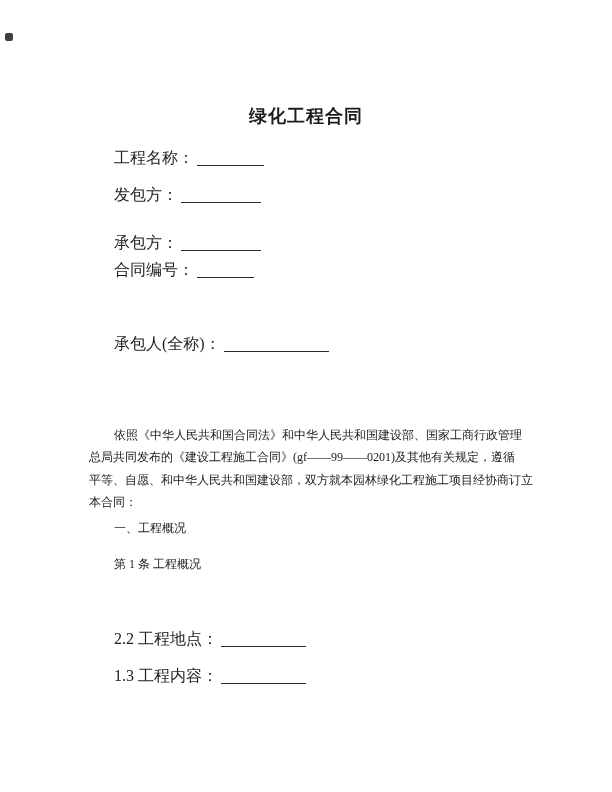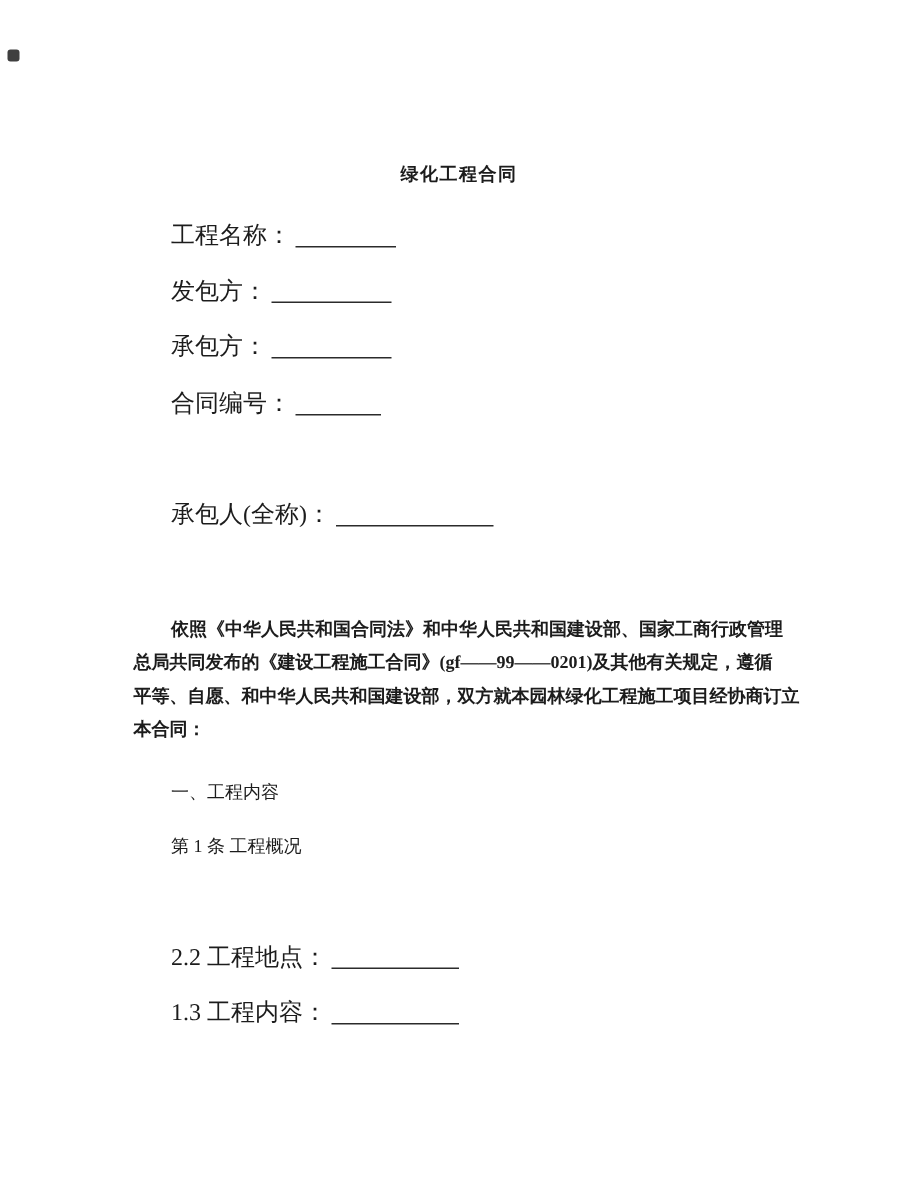--- a/index.html
+++ b/index.html
@@ -26,45 +26,44 @@
     height: 8px;
     background: #3f3f3f;
     border-radius: 2px;
   }
   .title {
     position: absolute;
     top: 104px;
     left: 0;
     width: 612px;
     text-align: center;
-    font-size: 12px;
+    font-size: 18px;
     font-weight: bold;
     line-height: 24px;
     letter-spacing: 1px;
   }
   .field-row {
     position: absolute;
     left: 114px;
     white-space: nowrap;
     line-height: 14px;
     font-size: 16px;
   }
   .ul {
     display: inline-block;
     height: 12px;
     border-bottom: 1px solid #2b2b2b;
     vertical-align: -3px;
     margin-left: 3px;
   }
   .preamble {
     position: absolute;
-    top: 408px;
+    top: 424px;
     left: 89px;
     width: 440px;
-    font-weight: bold;
   }
   .pline {
     line-height: 22.4px;
     white-space: nowrap;
     font-size: 12px;
   }
   .pline.indent { padding-left: 25px; }
   .heading-row {
     position: absolute;
     left: 114px;
@@ -83,42 +82,42 @@
   <h1 class="title">绿化工程合同</h1>
 
   <div class="field-row" style="top:151px">
     <span>工程名称：</span><span class="ul" style="width:67px"></span>
   </div>
 
   <div class="field-row" style="top:188px">
     <span>发包方：</span><span class="ul" style="width:80px"></span>
   </div>
 
-  <div class="field-row" style="top:225px">
+  <div class="field-row" style="top:236px">
     <span>承包方：</span><span class="ul" style="width:80px"></span>
   </div>
 
   <div class="field-row" style="top:263px">
     <span>合同编号：</span><span class="ul" style="width:57px"></span>
   </div>
 
 
   <div class="field-row" style="top:337px">
     <span>承包人(全称)：</span><span class="ul" style="width:105px"></span>
   </div>
 
 
   <div class="preamble">
     <div class="pline indent">依照《中华人民共和国合同法》和中华人民共和国建设部、国家工商行政管理</div>
     <div class="pline">总局共同发布的《建设工程施工合同》(gf——99——0201)及其他有关规定，遵循</div>
     <div class="pline">平等、自愿、和中华人民共和国建设部，双方就本园林绿化工程施工项目经协商订立</div>
     <div class="pline">本合同：</div>
   </div>
 
-  <div class="heading-row" style="top:521px">一、工程内容</div>
+  <div class="heading-row" style="top:521px">一、工程概况</div>
 
   <div class="heading-row" style="top:557px">第 1 条 工程概况</div>
 
 
   <div class="field-row" style="top:632px">
     <span>2.2 工程地点：</span><span class="ul" style="width:85px"></span>
   </div>
 
   <div class="field-row" style="top:669px">
     <span>1.3 工程内容：</span><span class="ul" style="width:85px"></span>

